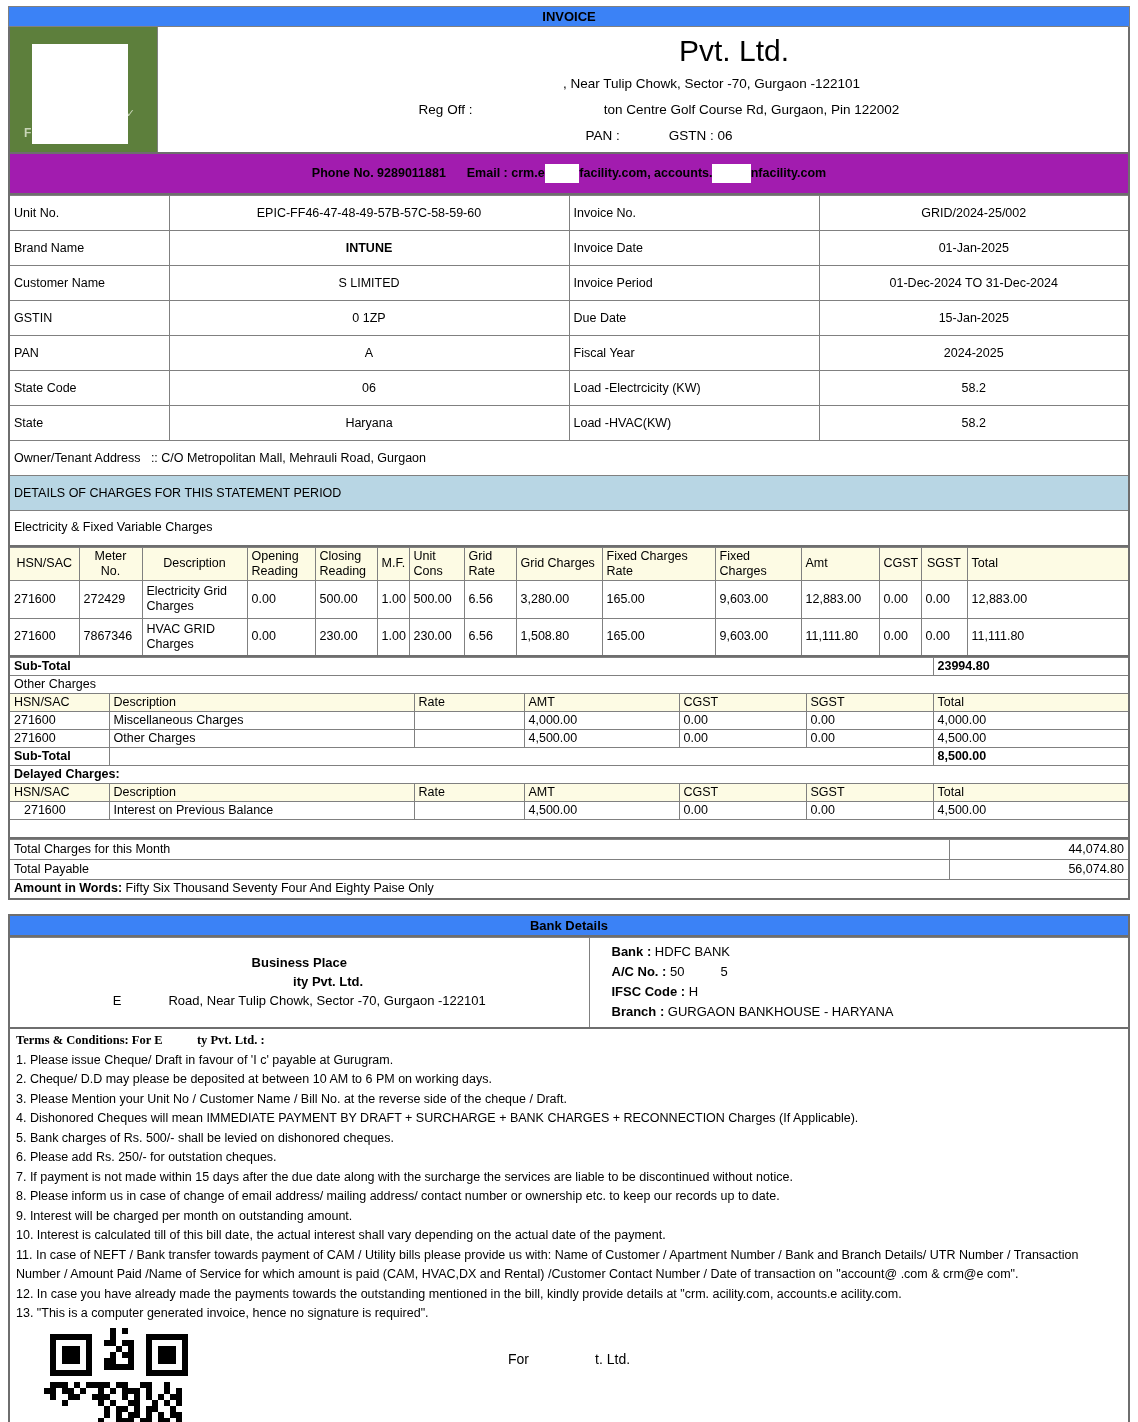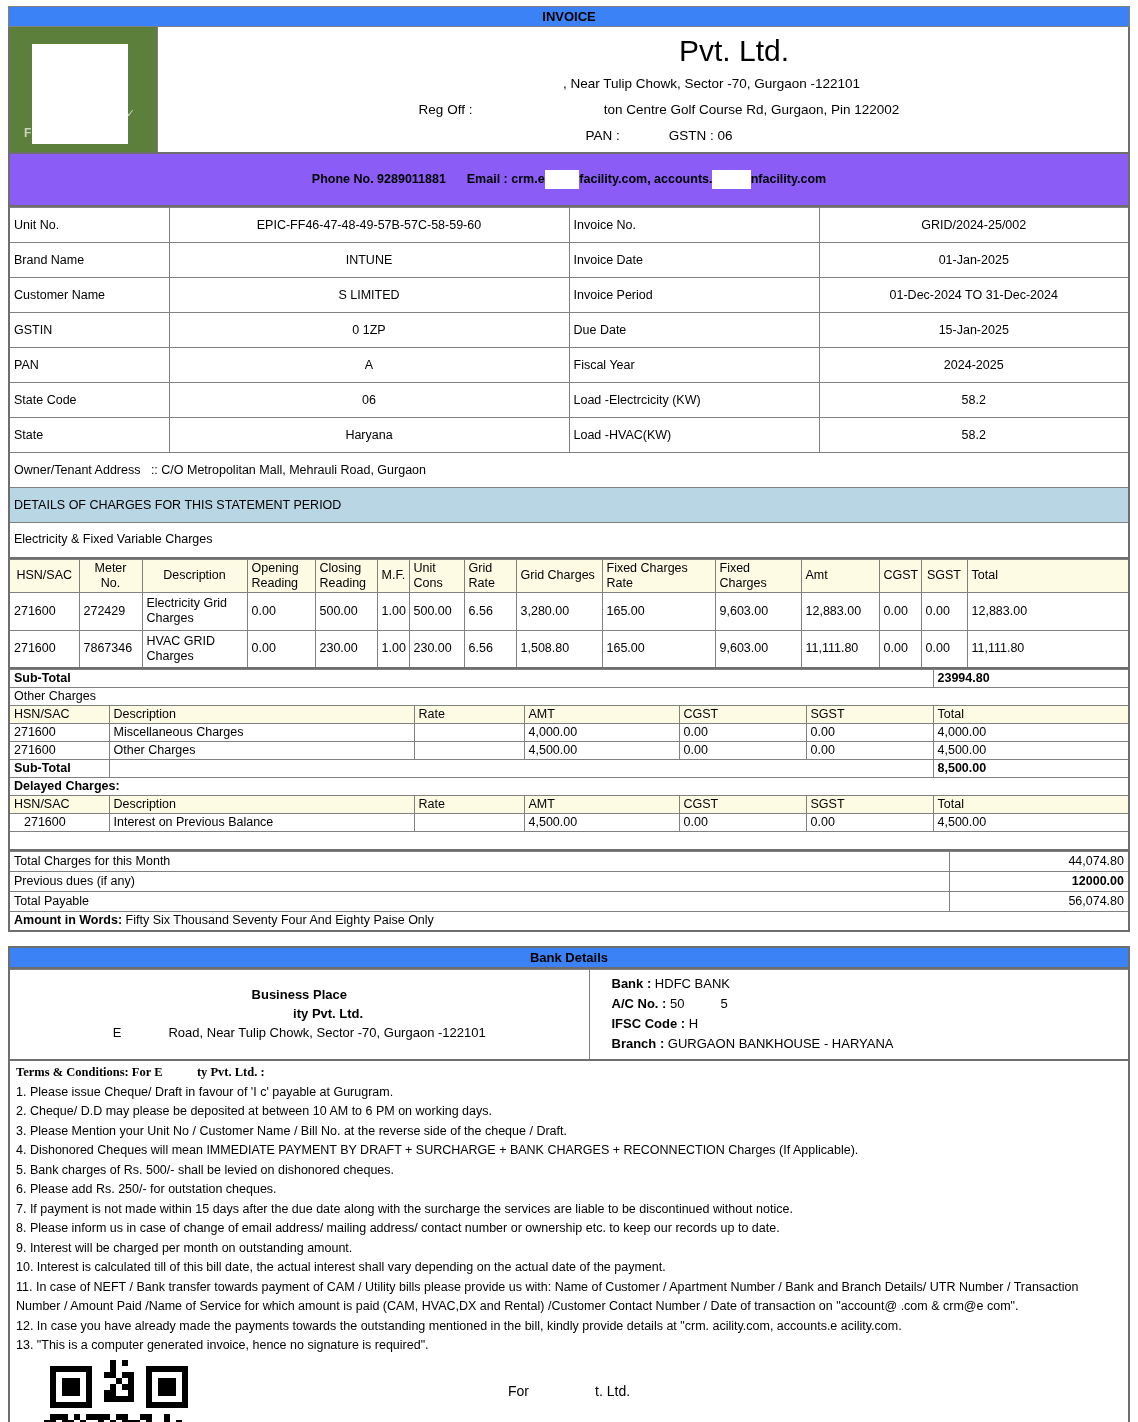--- a/index.html
+++ b/index.html
@@ -89,35 +89,35 @@
   .redact{
     display:inline-block;
     background:#fff;
     color:transparent;
     vertical-align:baseline;
     position:relative;
     user-select:none;
   }
 
   .contactbar{
-    background:#8b5cf6;
+    background:#a21caf;
     border:2px solid #6e6e6e;
     border-top:none;
     text-align:center;
     font-weight:bold;
     font-size:12.5px;
     line-height:19px;
-    padding:16px 0;
+    padding:10px 0;
   }
 
   
   .meta td{height:35px;}
   .meta .lbl{padding-left:4px;}
   .meta .val{text-align:center;}
-  .meta .val.b{font-weight:normal;}
+  .meta .val.b{font-weight:bold;}
 
   
   .sectiontitle{
     background:#b8d6e4;
     text-align:center;
     font-weight:bold;
     font-size:12.5px;
   }
   .subhead{font-size:12.5px;}
   th.ch{
@@ -443,24 +443,20 @@
 
   <table class="grid outer" style="border-top:none;">
     <colgroup>
         <col>
         <col style="width:180px">
       </colgroup>
     <tbody>
       <tr class="totrow">
         <td>Total Charges for this Month</td>
         <td class="r">44,074.80</td>
-      </tr>
-      <tr class="plainrow">
-        <td>Previous dues (if any)</td>
-        <td class="r">12000.00</td>
       </tr>
       <tr class="totrow">
         <td>Total Payable</td>
         <td class="r">56,074.80</td>
       </tr>
       <tr class="plainrow">
         <td colspan="2">
           <b>Amount in Words:</b>
           <span>Fifty Six Thousand Seventy Four And Eighty Paise Only</span>
         </td>

